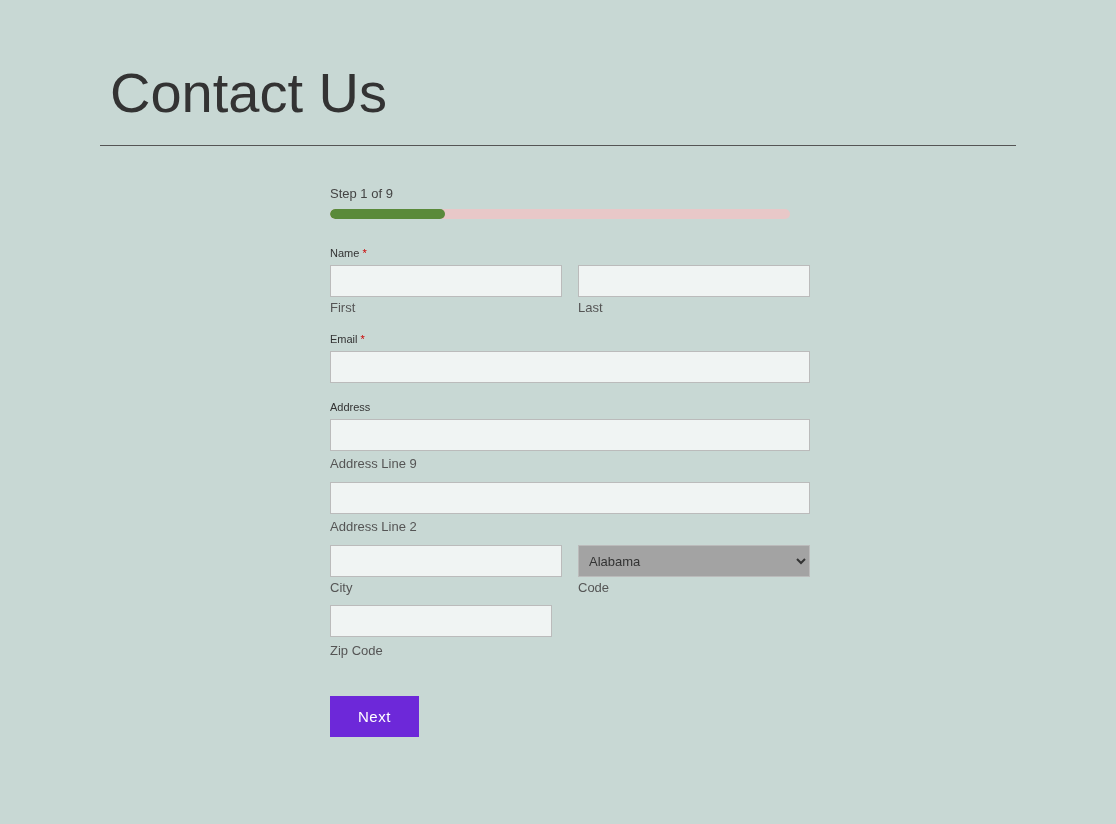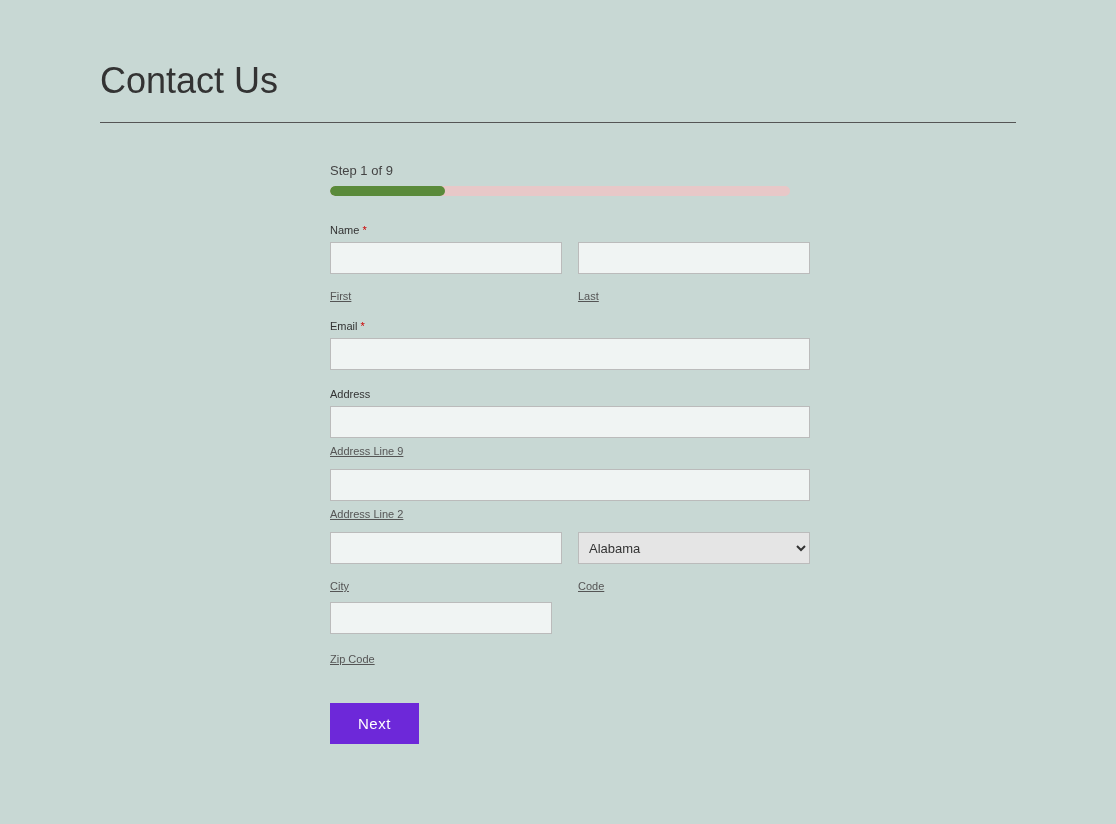--- a/index.html
+++ b/index.html
@@ -13,24 +13,25 @@
       font-family: Arial, sans-serif;
       min-height: 824px;
       width: 1116px;
     }
 
     .page-container {
       padding: 60px 100px 60px 100px;
     }
 
     .page-title {
-      font-size: 36px;
+      font-size: 56px;
       font-weight: 300;
       color: #333;
       margin-bottom: 20px;
+      margin-left: 10px;
     }
 
     .divider {
       border: none;
       border-top: 1px solid #555;
       margin-bottom: 40px;
     }
 
     .form-container {
       margin-left: 230px;
@@ -87,24 +88,23 @@
 
     .name-col:first-child {
       flex: 1;
     }
 
     .name-col:last-child {
       flex: 1;
     }
 
     .sub-label {
-      font-size: 11px;
+      font-size: 13px;
       color: #555;
-      margin-top: 16px;
-      text-decoration: underline;
+      margin-top: 3px;
     }
 
     input[type="text"],
     input[type="email"] {
       width: 100%;
       height: 32px;
       background-color: #f0f4f3;
       border: 1px solid #bbb;
       padding: 4px 8px;
       font-size: 13px;
@@ -130,21 +130,21 @@
 
     .state-col {
       flex: 1;
       display: flex;
       flex-direction: column;
     }
 
     select {
       width: 100%;
       height: 32px;
-      background-color: #e5e5e5;
+      background-color: #a3a3a3;
       border: 1px solid #bbb;
       padding: 4px 6px;
       font-size: 13px;
       color: #333;
       outline: none;
       appearance: auto;
     }
 
     .zip-col {
       display: flex;

